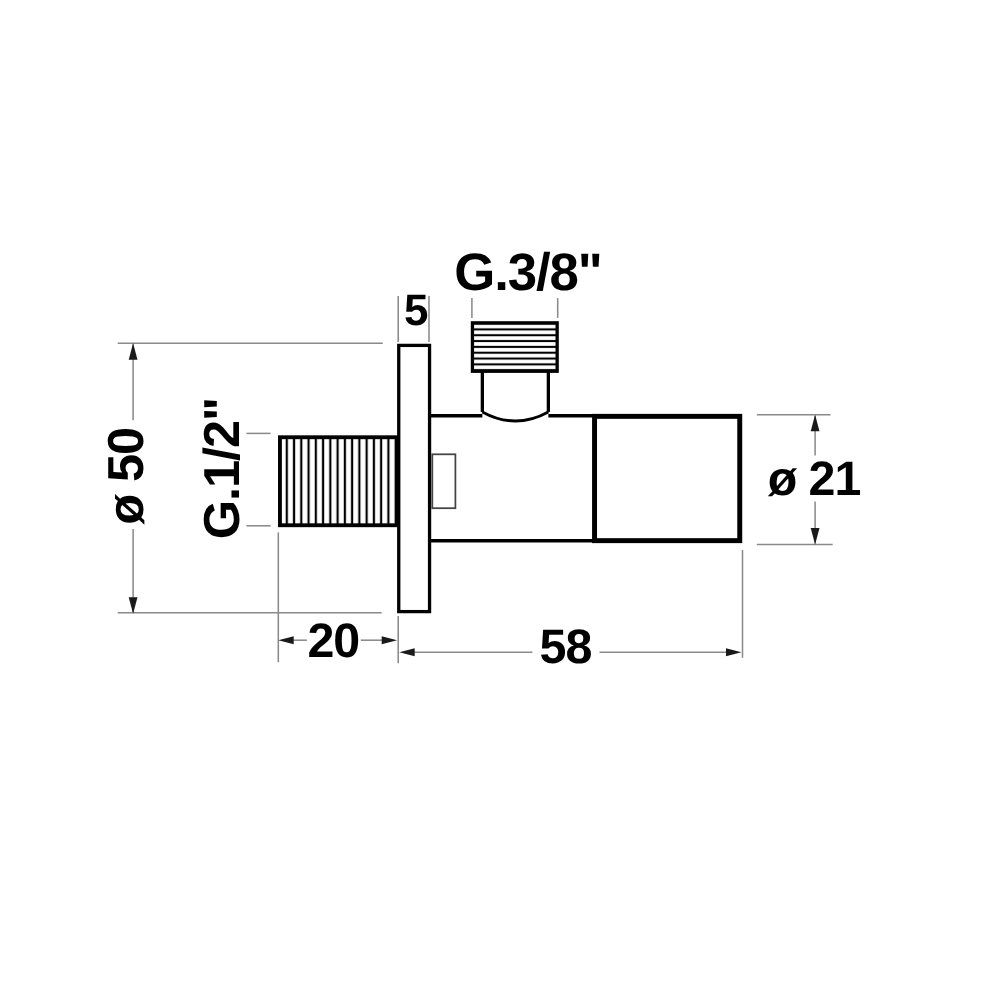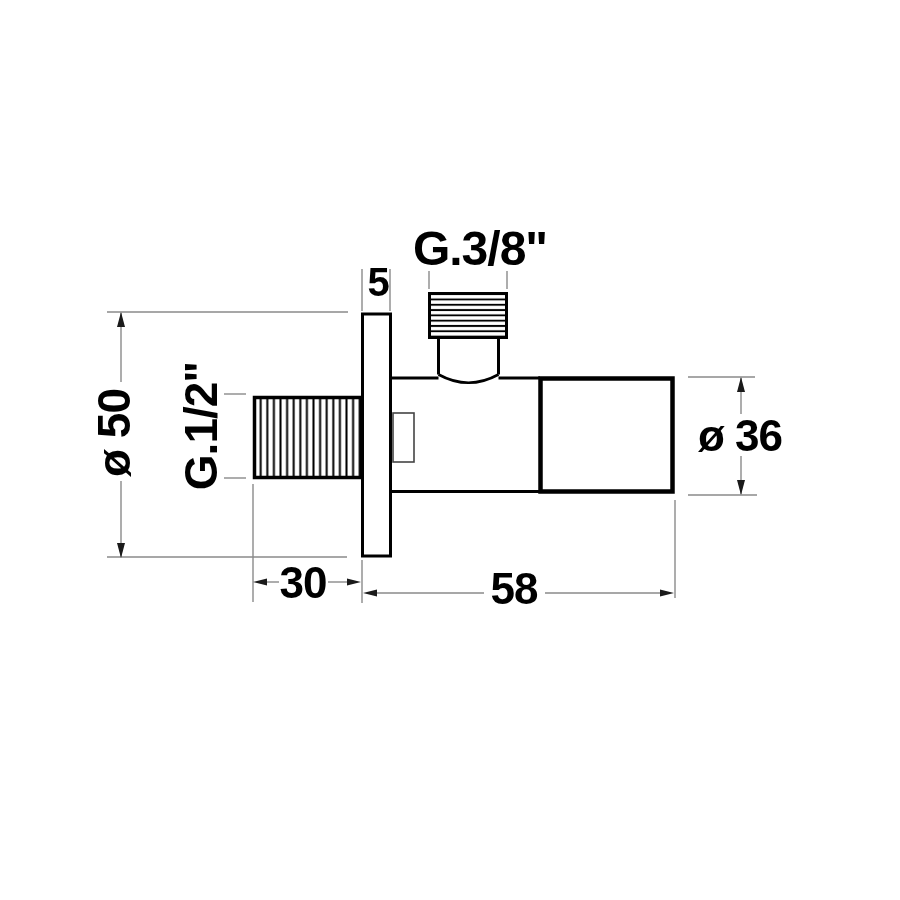--- a/index.html
+++ b/index.html
@@ -131,19 +131,19 @@
   </svg>
 
   <div class="dim-label fs48" style="left:480px; top:249px;">G.3/8"</div>
 
   <div class="dim-label fs40" style="left:378px; top:282px;">5</div>
 
   <div class="dim-label rot fs46" style="left:114px; top:433px;">ø 50</div>
 
   <div class="dim-label rot fs46" style="left:201px; top:426px;">G.1/2"</div>
 
-  <div class="dim-label fs44" style="left:740px; top:436px;">ø 36</div>
+  <div class="dim-label fs44" style="left:740px; top:436px;">ø 21</div>
 
-  <div class="dim-label fs44" style="left:303px; top:583px;">30</div>
+  <div class="dim-label fs44" style="left:303px; top:583px;">20</div>
 
   <div class="dim-label fs44" style="left:514px; top:589px;text-align:center;">58</div>
 
 </div>
 
 </body></html>

